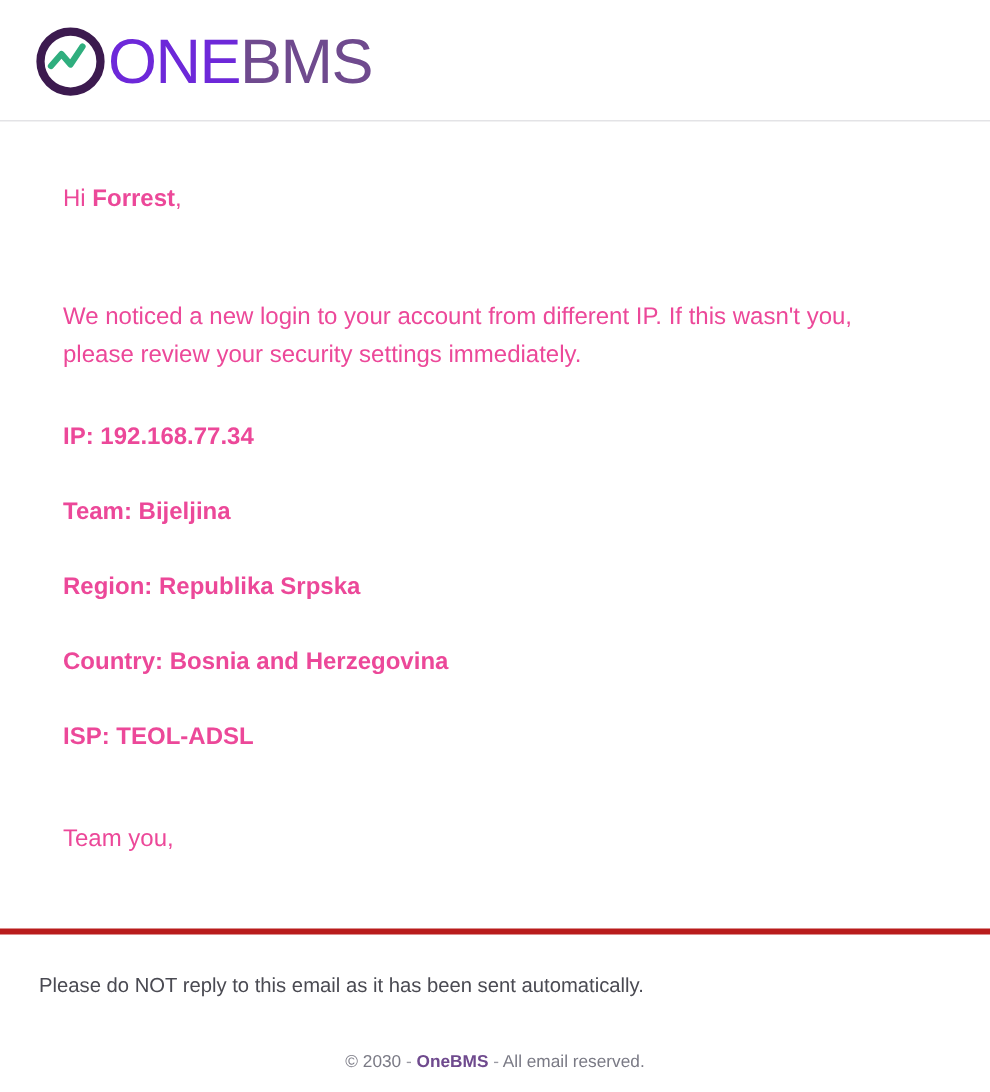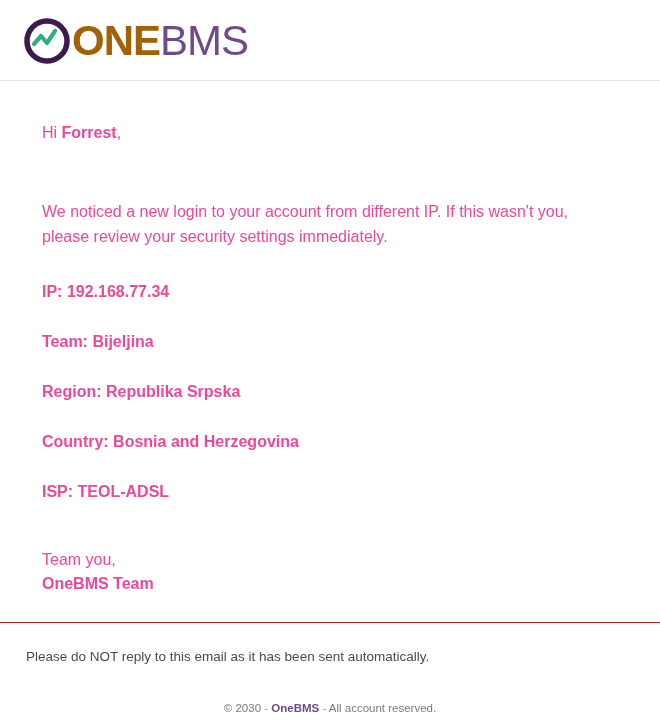--- a/index.html
+++ b/index.html
@@ -41,22 +41,22 @@
     display: block;
   }
   .logo-text {
     font-size: 42px;
     letter-spacing: -1px;
     line-height: 46px;
     margin-left: 2px;
     font-family: "Liberation Sans", sans-serif;
   }
   .logo-one {
-    color: #a16207;
-    font-weight: 700;
+    color: #6d28d9;
+    font-weight: 400;
     margin-top: 27px;
   }
   .logo-bms {
     color: #6f4a8e;
     font-weight: 400;
   }
 
   
   .body {
     flex: 1 1 auto;
@@ -91,21 +91,21 @@
     font-size: 16px;
     line-height: 1.55;
   }
   .signoff .team {
     font-weight: 700;
     display: block;
   }
 
   
   .footer {
-    border-top: 1px solid #b91c1c;
+    border-top: 4px solid #b91c1c;
     padding: 26px 24px 0 24px;
     box-sizing: border-box;
   }
   .footer-note {
     font-size: 13.5px;
     color: #4a4a52;
     margin: 0 0 0 2px;
     text-align: left;
   }
   .copyright {
@@ -147,22 +147,22 @@
     <p class="fact"><span class="label">IP: </span><span class="value">192.168.77.34</span></p>
 
     <p class="fact"><span class="label">Team: </span><span class="value">Bijeljina</span></p>
 
     <p class="fact"><span class="label">Region: </span><span class="value">Republika Srpska</span></p>
 
     <p class="fact"><span class="label">Country: </span><span class="value">Bosnia and Herzegovina</span></p>
 
     <p class="fact"><span class="label">ISP: </span><span class="value">TEOL-ADSL</span></p>
 
-    <p class="signoff"><span>Team you,</span><span class="team">OneBMS Team</span></p>
+    <p class="signoff"><span>Team you,</span></p>
 
   </div>
 
   <div class="footer">
     <p class="footer-note">Please do NOT reply to this email as it has been sent automatically.</p>
-    <div class="copyright"><span>© 2030 </span><span class="sep">- </span><span class="brand">OneBMS</span><span class="sep"> - </span><span>All account reserved.</span></div>
+    <div class="copyright"><span>© 2030 </span><span class="sep">- </span><span class="brand">OneBMS</span><span class="sep"> - </span><span>All email reserved.</span></div>
   </div>
 
 </div>
 
 </body></html>

